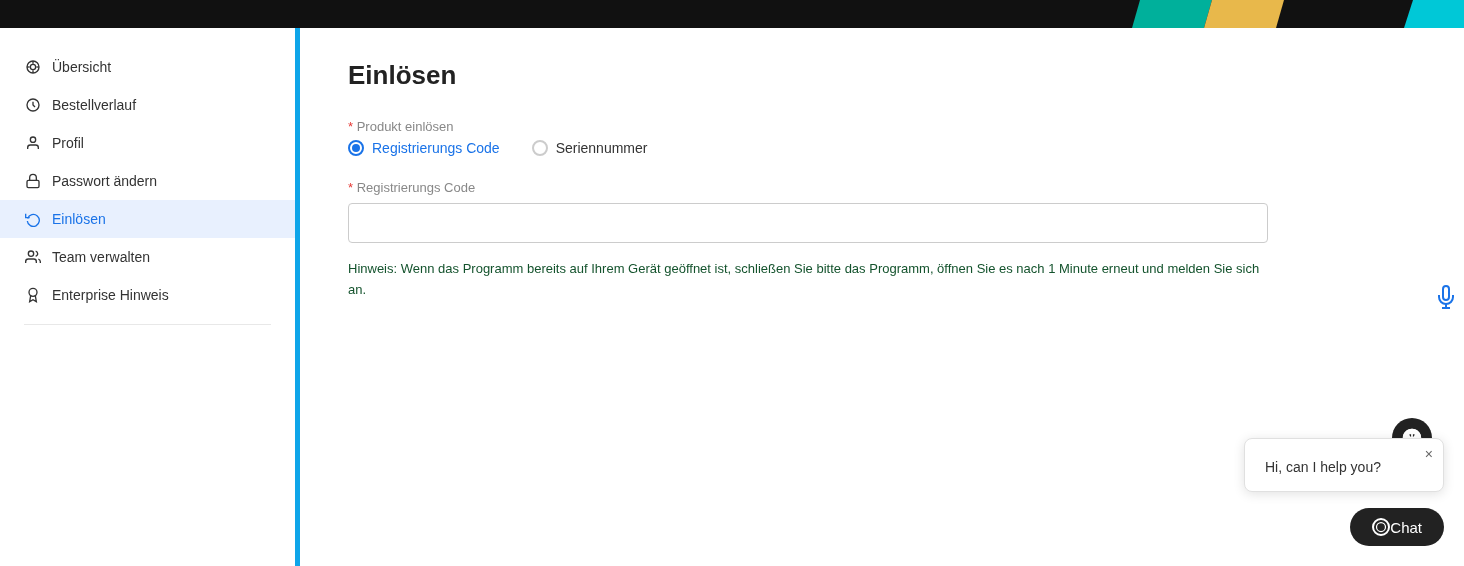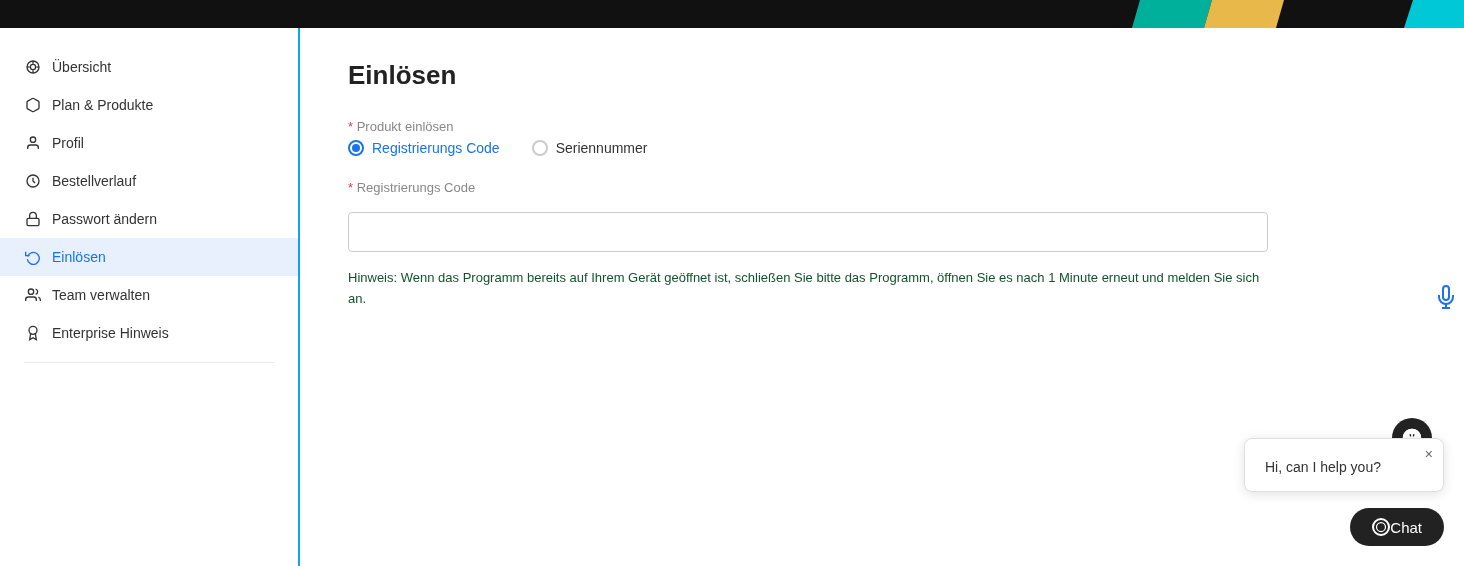--- a/index.html
+++ b/index.html
@@ -46,21 +46,21 @@
     .main-layout {
       display: flex;
       height: calc(566px - 28px);
     }
 
     
     .sidebar {
       width: 300px;
       background: #fff;
       padding: 20px 0;
-      border-right: 2px solid #0ea5e9;
+      border-right: 5px solid #0ea5e9;
       flex-shrink: 0;
     }
     .sidebar-item {
       display: flex;
       align-items: center;
       gap: 10px;
       padding: 10px 24px;
       cursor: pointer;
       color: #333;
       font-size: 14px;
@@ -161,21 +161,21 @@
       color: #1a73e8;
     }
 
     .text-input-group {
       margin-top: 24px;
       margin-bottom: 16px;
     }
     .input-field-label {
       font-size: 13px;
       color: #888;
-      margin-bottom: 17px;
+      margin-bottom: 8px;
     }
     .text-input {
       width: 100%;
       max-width: 920px;
       height: 40px;
       border: 1px solid #ccc;
       border-radius: 4px;
       padding: 0 12px;
       font-size: 14px;
       color: #333;
@@ -311,47 +311,39 @@
             <circle cx="12" cy="12" r="4"></circle>
             <line x1="12" y1="3" x2="12" y2="7"></line>
             <line x1="12" y1="17" x2="12" y2="21"></line>
             <line x1="3" y1="12" x2="7" y2="12"></line>
             <line x1="17" y1="12" x2="21" y2="12"></line>
           </svg>
       </span>
       <span class="label">Übersicht</span>
     </div>
 
-    <div class="sidebar-item">
-      <span class="icon">
-        <svg viewBox="0 0 24 24" fill="none" stroke="currentColor" stroke-width="2">
-            <path d="M21 16V8a2 2 0 0 0-1-1.73l-7-4a2 2 0 0 0-2 0l-7 4A2 2 0 0 0 3 8v8a2 2 0 0 0 1 1.73l7 4a2 2 0 0 0 2 0l7-4A2 2 0 0 0 21 16z"></path>
-          </svg>
-      </span>
-      <span class="label">Plan &amp; Produkte</span>
+
+    <div class="sidebar-item">
+      <span class="icon">
+        <svg viewBox="0 0 24 24" fill="none" stroke="currentColor" stroke-width="2">
+            <circle cx="12" cy="12" r="9"></circle>
+            <polyline points="12 7 12 12 15 15"></polyline>
+          </svg>
+      </span>
+      <span class="label">Bestellverlauf</span>
     </div>
 
     <div class="sidebar-item">
       <span class="icon">
         <svg viewBox="0 0 24 24" fill="none" stroke="currentColor" stroke-width="2">
             <path d="M20 21v-2a4 4 0 0 0-4-4H8a4 4 0 0 0-4 4v2"></path>
             <circle cx="12" cy="7" r="4"></circle>
           </svg>
       </span>
       <span class="label">Profil</span>
-    </div>
-
-    <div class="sidebar-item">
-      <span class="icon">
-        <svg viewBox="0 0 24 24" fill="none" stroke="currentColor" stroke-width="2">
-            <circle cx="12" cy="12" r="9"></circle>
-            <polyline points="12 7 12 12 15 15"></polyline>
-          </svg>
-      </span>
-      <span class="label">Bestellverlauf</span>
     </div>
 
     <div class="sidebar-item">
       <span class="icon">
         <svg viewBox="0 0 24 24" fill="none" stroke="currentColor" stroke-width="2">
             <rect x="3" y="11" width="18" height="11" rx="2" ry="2"></rect>
             <path d="M7 11V7a5 5 0 0 1 10 0v4"></path>
           </svg>
       </span>
       <span class="label">Passwort ändern</span>

